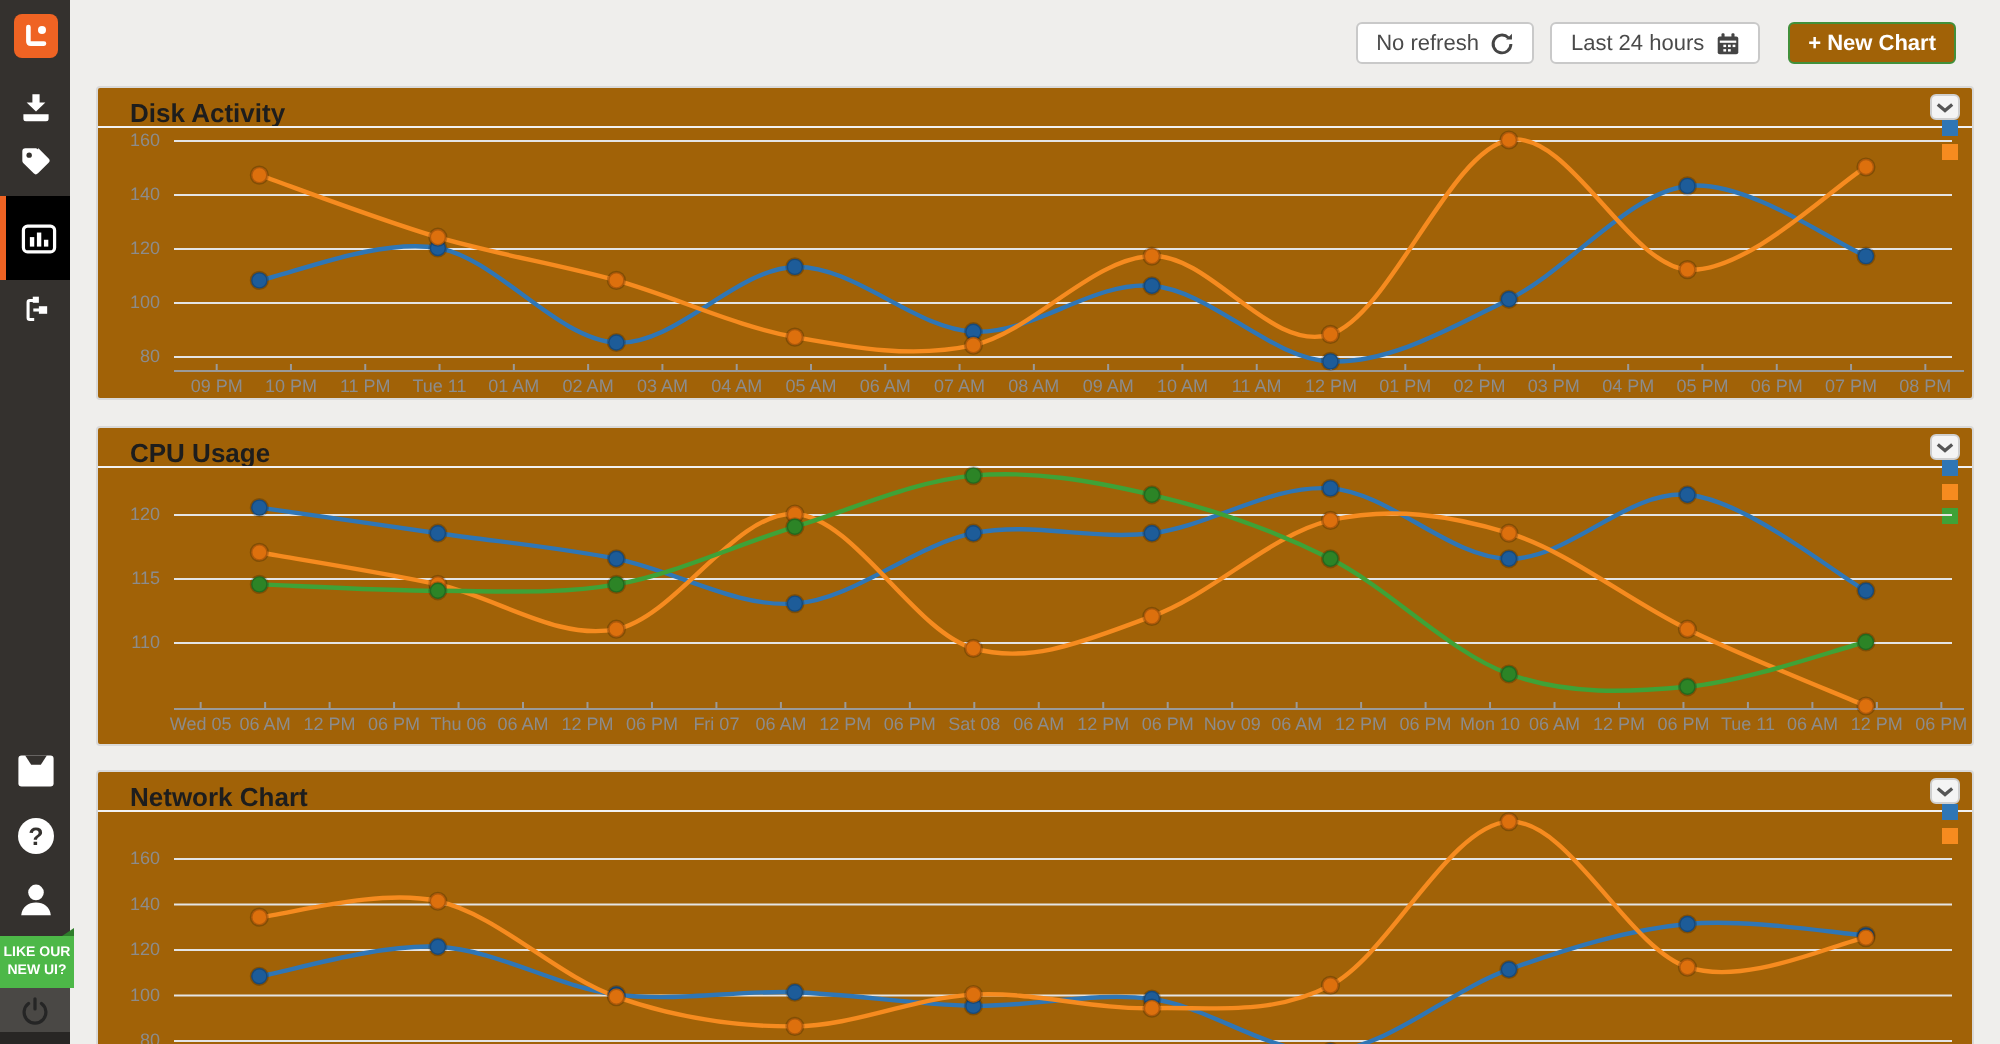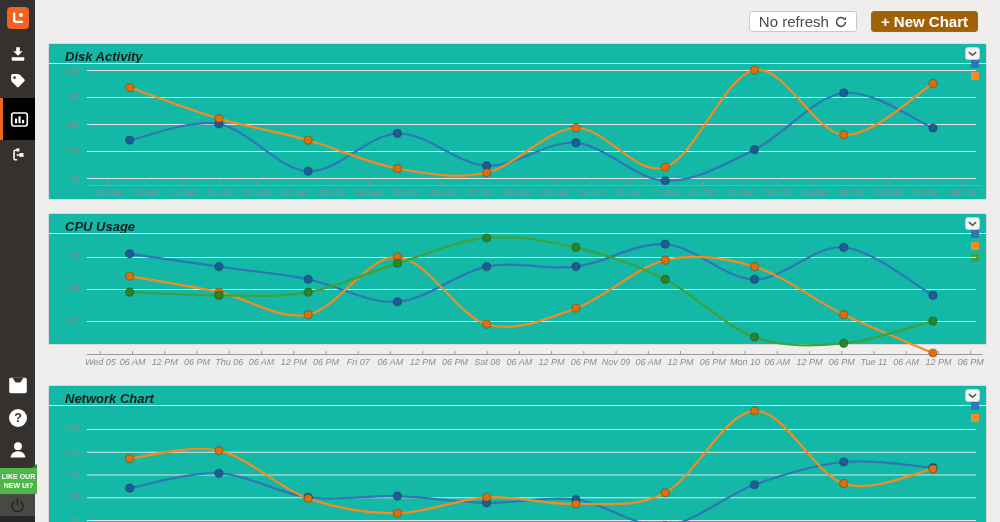--- a/index.html
+++ b/index.html
@@ -18,30 +18,30 @@
   .feedback-badge .fold { position:absolute; right:0; top:-4px; width:0; height:0;
                     border-left:6px solid transparent; border-bottom:4px solid #2e7d2b; }
   .power-cell { position:absolute; left:0; top:494px; width:35px; height:22px; background:#4a4845;
                 display:flex; align-items:center; justify-content:center; cursor:pointer; }
   .below-power { position:absolute; left:0; top:516px; width:35px; height:6px; background:#282624; }
 
   
   .toolbar { position:absolute; left:35px; top:0; right:0; height:43px; display:flex;
              align-items:center; justify-content:flex-end; padding-right:22px; }
   .btn { display:inline-flex; align-items:center; gap:6px; height:21px; padding:0 9px;
-         border-radius:3px; font-size:15px; cursor:pointer;text-align:center; }
+         border-radius:3px; font-size:11px; cursor:pointer;text-align:center; }
   .btn-white { background:#fff; border:1px solid #c9c9c9; color:#4a4a4a; }
   .btn-green { border:1px solid #42903a; color:#fff; font-weight:bold; margin-left:14px; }
   .btn + .btn-white { margin-left:8px; }
 
   
-  .card { position:absolute; left:48px; width:939px; background:#14b8a6; border:1px solid #d9d9d9;
-          border-radius:2px;font-style:italic; }
+  .card { position:absolute; left:48px; width:939px; background:#a16207; border:1px solid #d9d9d9;
+          border-radius:2px; }
   .card-1 { top:43px;  height:157px; }
-  .card-2 { top:213px; height:132px; }
+  .card-2 { top:213px; height:160px; }
   .card-3 { top:385px; height:157px; }
   .card h3 { position:absolute; left:16px; top:5px; font-size:13px; color:#1d1d1d; font-weight:bold; }
   .title-rule { position:absolute; left:0; top:19px; width:100%; height:1px; background:#f1f1f1; }
   .collapse-btn { position:absolute; right:6px; top:3px; width:15px; height:13px; background:#f4f4f4;
                   border:1px solid #cfcfcf; border-radius:3px; display:flex; align-items:center;
                   justify-content:center; cursor:pointer; }
   .legend { position:absolute; right:7px; top:16px; display:flex; flex-direction:column; gap:4px; }
   .legend span { width:8px; height:8px; display:block; cursor:pointer; }
   svg.plot { position:absolute; left:0; top:0; }
 </style>
@@ -123,20 +123,34 @@
   <div>LIKE OUR</div>
   <div>NEW UI?</div>
 </div>
 
 <div class="toolbar">
   <div class="btn btn-white">
     <span>No refresh</span>
     <svg width="12" height="12" viewBox="0 0 14 14">
       <path d="M12.2 7a5.2 5.2 0 1 1-1.5-3.7" fill="none" stroke="#444" stroke-width="1.7"></path>
       <path d="M12.8 1v3.4H9.4z" fill="#444"></path>
+    </svg>
+  </div>
+  <div class="btn btn-white">
+    <span>Last 24 hours</span>
+    <svg width="12" height="12" viewBox="0 0 14 14">
+      <rect x="1" y="2.6" width="12" height="10.4" rx="1.2" fill="#444"></rect>
+      <rect x="3.2" y="0.7" width="1.8" height="3.2" rx="0.7" fill="#444"></rect>
+      <rect x="9" y="0.7" width="1.8" height="3.2" rx="0.7" fill="#444"></rect>
+      <rect x="2.2" y="5" width="9.6" height="1.3" fill="#fff"></rect>
+      <rect x="4.3" y="7.4" width="1.6" height="1.4" fill="#fff"></rect>
+      <rect x="7" y="7.4" width="1.6" height="1.4" fill="#fff"></rect>
+      <rect x="9.7" y="7.4" width="1.6" height="1.4" fill="#fff"></rect>
+      <rect x="4.3" y="10" width="1.6" height="1.4" fill="#fff"></rect>
+      <rect x="7" y="10" width="1.6" height="1.4" fill="#fff"></rect>
     </svg>
   </div>
   <div class="btn btn-green" title="+ New Chart" style="background: #a16207;">+ New Chart</div>
 </div>
 
 <div class="card card-1">
   <h3>Disk Activity</h3>
   <div class="title-rule"></div>
   <div class="collapse-btn">
     <svg width="9" height="6" viewBox="0 0 10 6">

